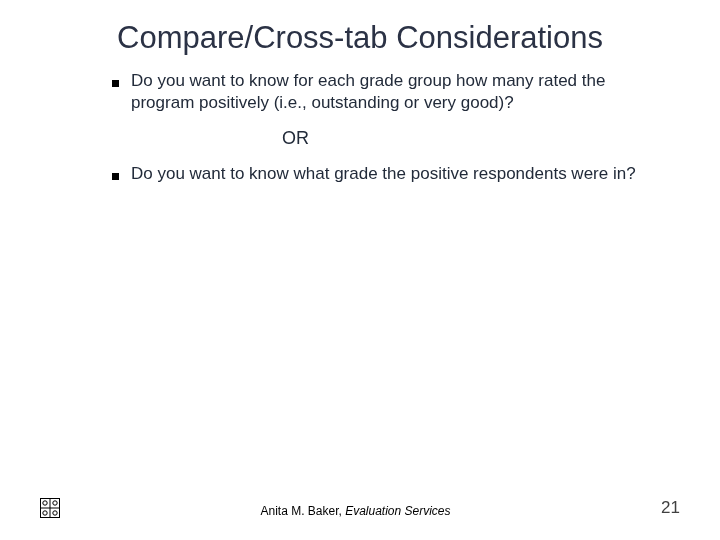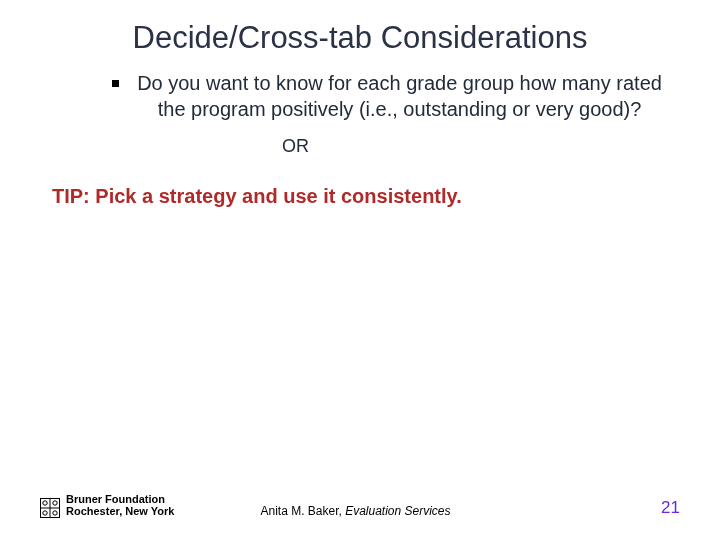--- a/index.html
+++ b/index.html
@@ -47,24 +47,23 @@
     
   }
   .sub-list {
     margin: 0 0 0 60px;
     padding: 0;
     list-style: none;
   }
   .sub-list li {
     display: flex;
     align-items: flex-start;
-    font-size: 20px;
+    font-size: 17px;
     line-height: 1.3;
     margin-bottom: 14px;
-    text-align: center;
   }
   .sub-list .sq {
     flex: 0 0 auto;
     width: 7px;
     height: 7px;
     background: #000;
     margin: 10px 12px 0 0;
   }
   .or-line {
     font-size: 18px;
@@ -104,56 +103,57 @@
     text-align: center;
     font-size: 12px;
   }
   .footer .center .svc {
     font-style: italic;
   }
   .footer .pageno {
     margin-left: auto;
     font-size: 17px;
     font-family: "Trebuchet MS", Verdana, sans-serif;
-    color: #6d28d9;
+    color: #404040;
   }
 </style>
 </head>
 <body>
 
 <div class="slide">
 
-  <h1 class="title">Decide/Cross-tab Considerations</h1>
+  <h1 class="title">Compare/Cross-tab Considerations</h1>
 
 
   <ul class="sub-list">
     <li>
       <span class="sq"></span>
       <span>Do you want to know for each grade group how many rated the program positively (i.e., outstanding or very good)?</span>
     </li>
   </ul>
 
   <div class="or-line">OR</div>
 
+  <ul class="sub-list">
+    <li>
+      <span class="sq"></span>
+      <span>Do you want to know what grade the positive respondents were in?</span>
+    </li>
+  </ul>
 
-  <div class="tip">TIP:  Pick a strategy and use it consistently.</div>
 
   <div class="footer">
     <svg class="logo" viewBox="0 0 20 20">
       <rect x="0.5" y="0.5" width="19" height="19" fill="none" stroke="#000" stroke-width="1"></rect>
       <line x1="10" y1="0.5" x2="10" y2="19.5" stroke="#000" stroke-width="1"></line>
       <line x1="0.5" y1="10" x2="19.5" y2="10" stroke="#000" stroke-width="1"></line>
       <circle cx="5" cy="5" r="2.2" fill="none" stroke="#000" stroke-width="1"></circle>
       <circle cx="15" cy="5" r="2.2" fill="none" stroke="#000" stroke-width="1"></circle>
       <circle cx="5" cy="15" r="2.2" fill="none" stroke="#000" stroke-width="1"></circle>
       <circle cx="15" cy="15" r="2.2" fill="none" stroke="#000" stroke-width="1"></circle>
     </svg>
-    <div class="org">
-      <div>Bruner Foundation</div>
-      <div>Rochester, New York</div>
-    </div>
     <div class="center">
       <span>Anita M. Baker, </span><span class="svc">Evaluation Services</span>
     </div>
     <div class="pageno">21</div>
   </div>
 
 </div>
 
 </body></html>

